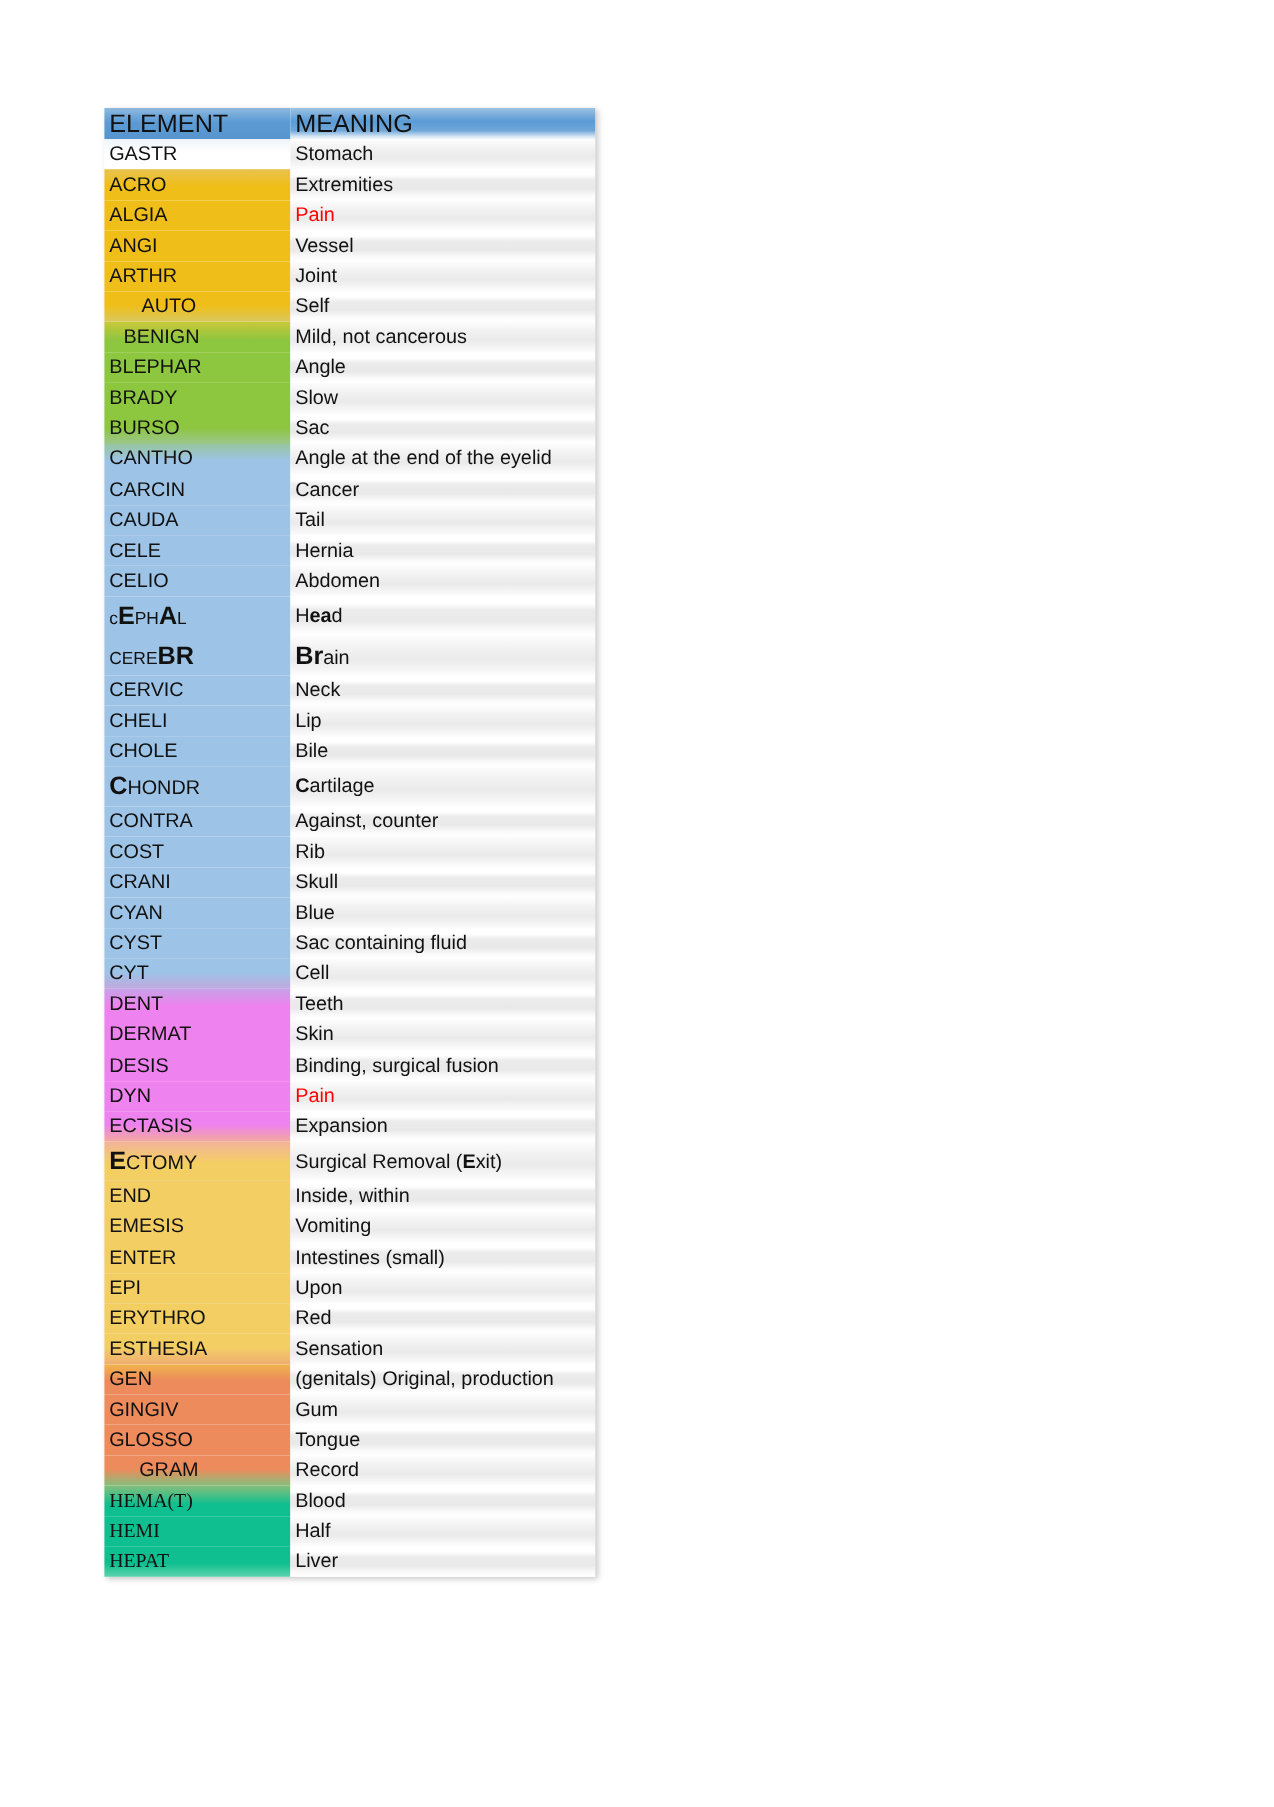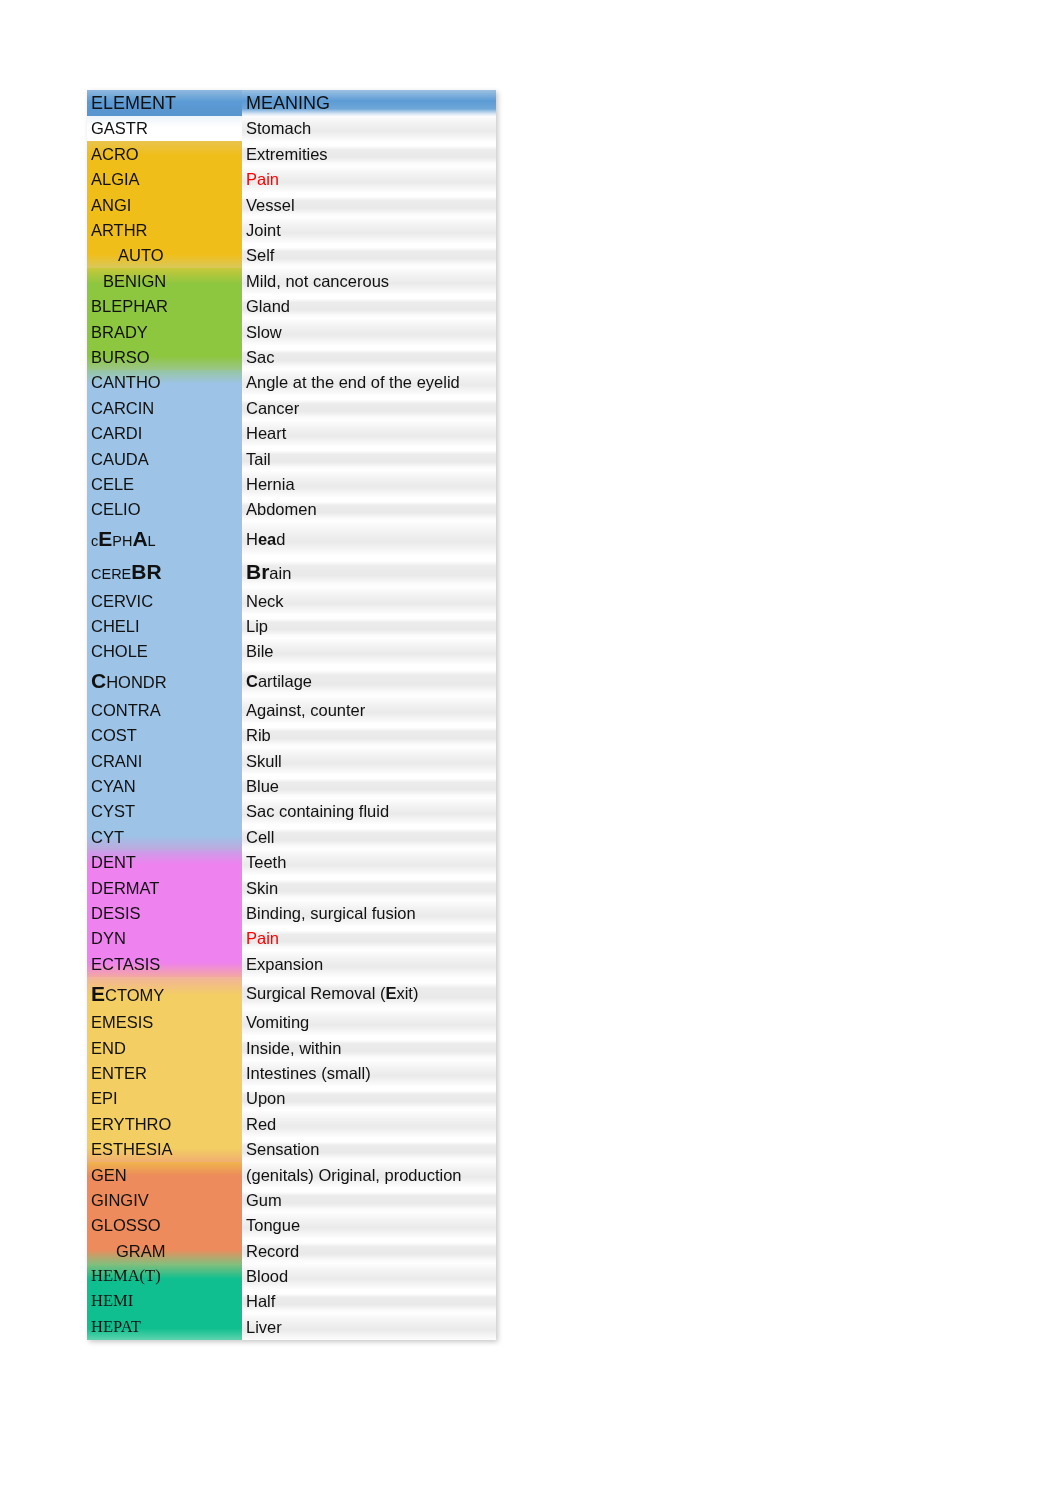--- a/index.html
+++ b/index.html
@@ -56,21 +56,21 @@
   }
   tr:nth-child(even) td.meaning {
     background: linear-gradient(to bottom,
         #fdfdfd 0%, #f2f2f2 30%,
         #eaeaea 60%, #fdfdfd 100%);
   }
 
   
   tr.hdr td {
     height: 26px;
-    font-size: 18px;
+    font-size: 21px;
   }
   tr.hdr td.element {
     background: linear-gradient(to bottom, #8FB8DE 0%, #5B9BD5 45%, #5894CE 100%);
   }
   tr.hdr td.meaning {
     background: linear-gradient(to bottom, #9CC1E2 0%, #5B9BD5 42%,
                                  #6FA6D8 72%, #D9E7F4 92%, #F2F7FB 100%);
   }
 
   
@@ -147,41 +147,37 @@
         <tr>
           <td class="element fill-gold cap-bot">AUTO</td>
           <td class="meaning">Self</td>
         </tr>
         <tr>
           <td class="element fill-green cap-top">BENIGN</td>
           <td class="meaning">Mild, not cancerous</td>
         </tr>
         <tr>
           <td class="element fill-green">BLEPHAR</td>
-          <td class="meaning">Gland</td>
+          <td class="meaning">Angle</td>
         </tr>
         <tr>
           <td class="element fill-green">BRADY</td>
           <td class="meaning">Slow</td>
         </tr>
         <tr>
           <td class="element fill-green cap-bot">BURSO</td>
           <td class="meaning">Sac</td>
         </tr>
         <tr>
           <td class="element fill-blue cap-top">CANTHO</td>
           <td class="meaning">Angle at the end of the eyelid</td>
         </tr>
         <tr>
           <td class="element fill-blue">CARCIN</td>
           <td class="meaning">Cancer</td>
-        </tr>
-        <tr>
-          <td class="element fill-blue">CARDI</td>
-          <td class="meaning">Heart</td>
         </tr>
         <tr>
           <td class="element fill-blue">CAUDA</td>
           <td class="meaning">Tail</td>
         </tr>
         <tr>
           <td class="element fill-blue">CELE</td>
           <td class="meaning">Hernia</td>
         </tr>
         <tr>
@@ -254,26 +250,26 @@
         </tr>
         <tr>
           <td class="element fill-pink cap-bot">ECTASIS</td>
           <td class="meaning">Expansion</td>
         </tr>
         <tr class="tall">
           <td class="element fill-lgold cap-top"><span class="big">E</span>CTOMY</td>
           <td class="meaning">Surgical Removal (<span class="bold">E</span>xit)</td>
         </tr>
         <tr>
+          <td class="element fill-lgold">END</td>
+          <td class="meaning">Inside, within</td>
+        </tr>
+        <tr>
           <td class="element fill-lgold">EMESIS</td>
           <td class="meaning">Vomiting</td>
-        </tr>
-        <tr>
-          <td class="element fill-lgold">END</td>
-          <td class="meaning">Inside, within</td>
         </tr>
         <tr>
           <td class="element fill-lgold">ENTER</td>
           <td class="meaning">Intestines (small)</td>
         </tr>
         <tr>
           <td class="element fill-lgold">EPI</td>
           <td class="meaning">Upon</td>
         </tr>
         <tr>

